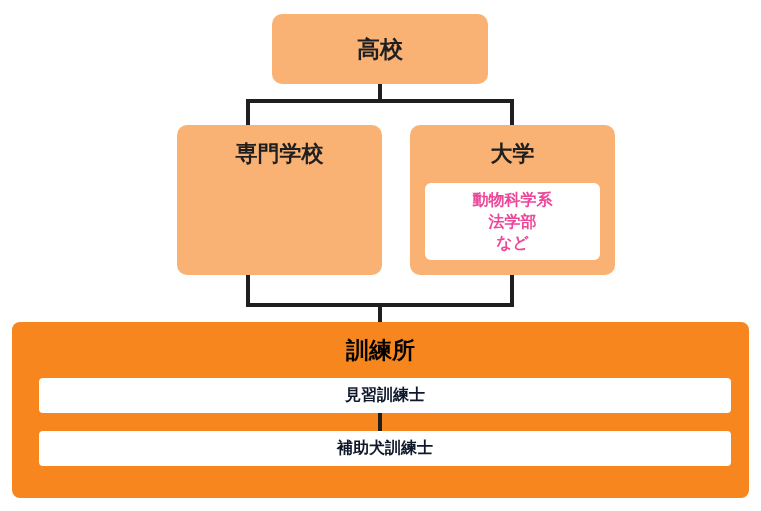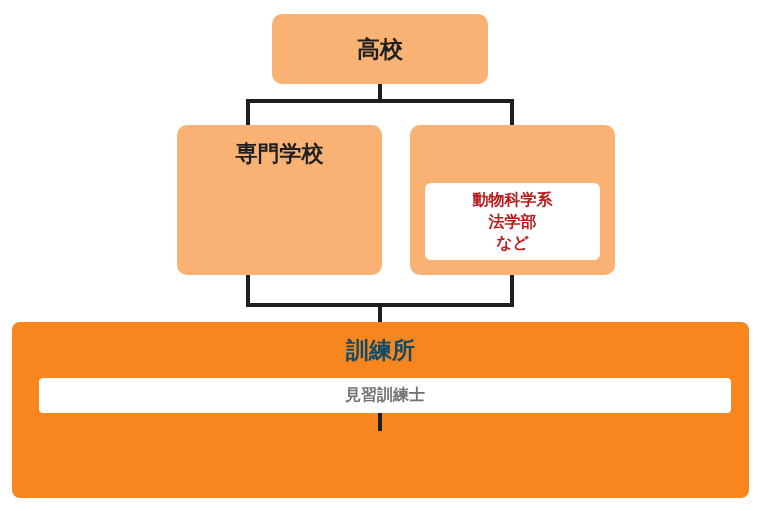--- a/index.html
+++ b/index.html
@@ -64,21 +64,21 @@
     top: 58px;
     bottom: 15px;
     background: #ffffff;
     border-radius: 6px;
     display: flex;
     flex-direction: column;
     align-items: center;
     justify-content: center;
     font-size: 16px;
     font-weight: bold;
-    color: #b91c1c;
+    color: #ec4899;
     line-height: 1.35;
     text-align: center;
   }
   
   .bottom-box {
     position: absolute;
     left: 12px;
     top: 322px;
     width: 737px;
     height: 176px;
@@ -86,35 +86,35 @@
     border-radius: 8px;
     box-sizing: border-box;
   }
   .bottom-title {
     height: 56px;
     display: flex;
     align-items: center;
     justify-content: center;
     font-size: 23px;
     font-weight: bold;
-    color: #0c4a6e;
+    color: #000000;
   }
   .bottom-bar {
     position: absolute;
     left: 27px;
     right: 18px;
     height: 35px;
     background: #ffffff;
     border-radius: 4px;
     display: flex;
     align-items: center;
     justify-content: center;
     font-size: 16px;
     font-weight: bold;
-    color: #737373;
+    color: #0f172a;
   }
   .bottom-bar.bar-1 { top: 56px; }
   .bottom-bar.bar-2 { top: 109px; }
   .bar-connector {
     position: absolute;
     left: 366px;
     top: 91px;
     width: 4px;
     height: 18px;
     background: #1f1f1f;
@@ -137,28 +137,32 @@
 
   <div class="top-box">
     <span>高校</span>
   </div>
 
   <div class="branch-box left">
     <div class="branch-title">専門学校</div>
   </div>
 
   <div class="branch-box right">
+    <div class="branch-title">大学</div>
     <div class="branch-inner">
       <div>動物科学系</div>
       <div>法学部</div>
       <div>など</div>
     </div>
   </div>
 
   <div class="bottom-box">
     <div class="bottom-title">訓練所</div>
     <div class="bottom-bar bar-1">
       <span>見習訓練士</span>
     </div>
     <div class="bar-connector"></div>
+    <div class="bottom-bar bar-2">
+      <span>補助犬訓練士</span>
+    </div>
   </div>
 
 </div>
 
 </body></html>

